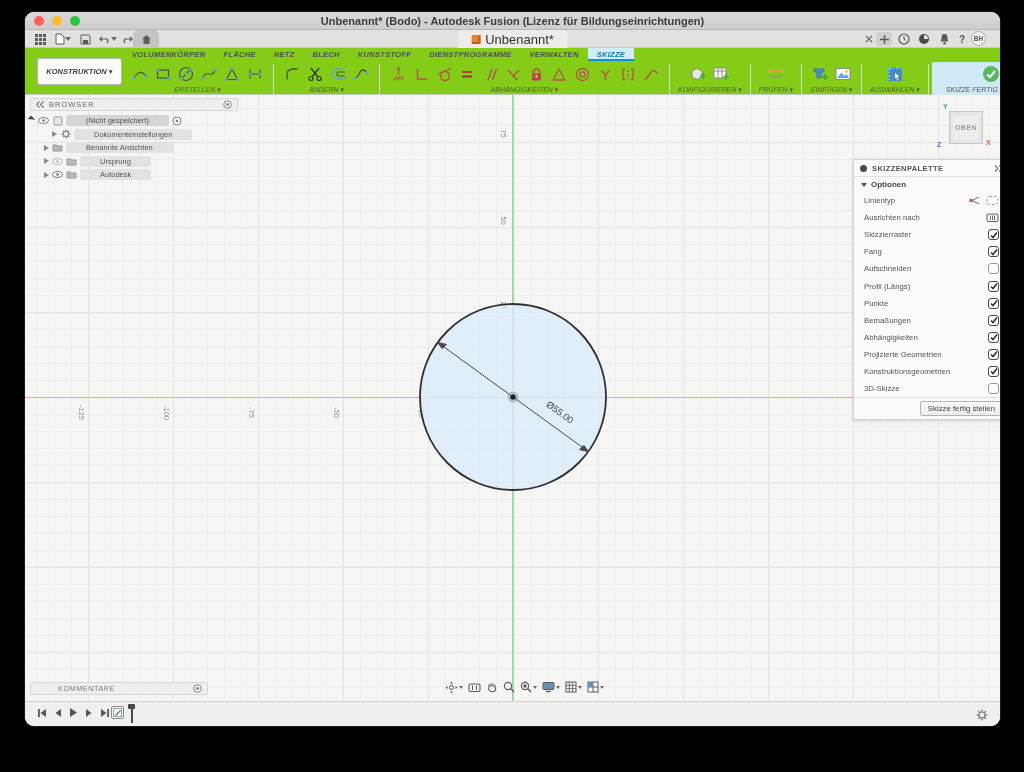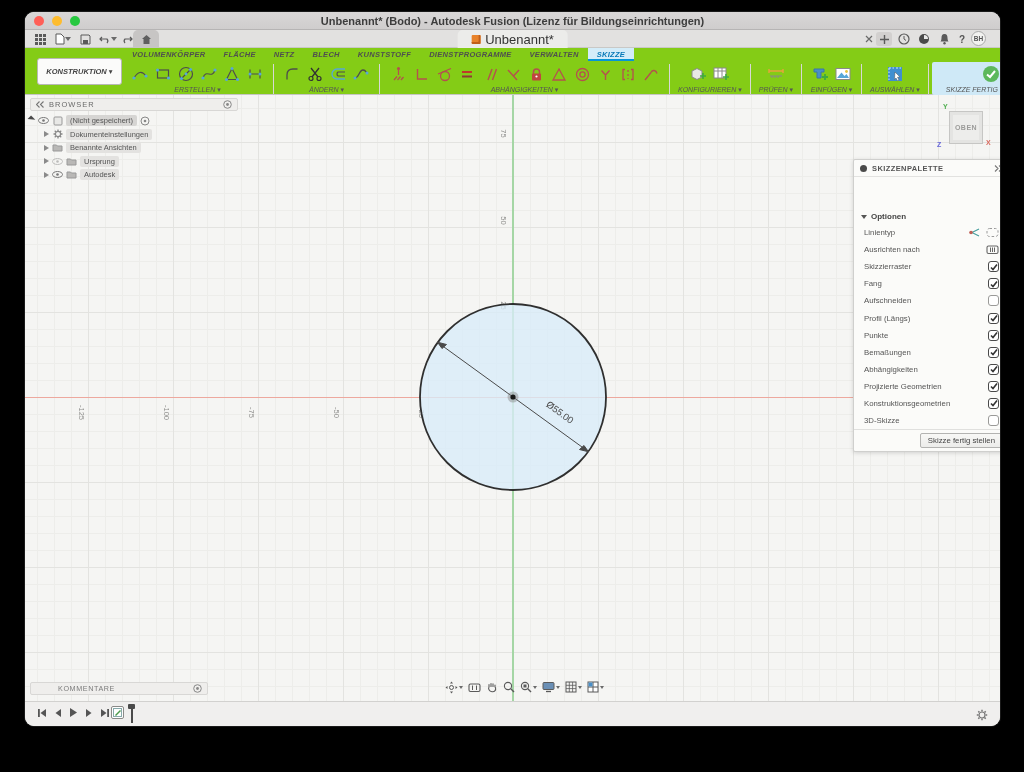--- a/index.html
+++ b/index.html
@@ -58,31 +58,31 @@
   #vc-face{position:absolute;left:12px;top:8px;width:34px;height:33px;background:#ededeb;border:1px solid #c6c6c4;
     box-shadow:inset 0 0 0 3px #e4e4e2;display:flex;align-items:center;justify-content:center;
     font-size:7px;font-weight:bold;color:#9c9c9a;letter-spacing:.5px;}
   .vc-ax{position:absolute;font-size:7px;font-weight:bold;}
   
   #browser{position:absolute;left:5px;top:3px;width:208px;}
   #browser-header{height:13px;background:#efeeec;border:1px solid #d8d7d5;border-radius:2px;display:flex;align-items:center;
     padding:0 5px;gap:5px;}
   #browser-header .lbl{font-size:7.5px;color:#6a6a6a;letter-spacing:1px;flex:1;}
   .tree-row{display:flex;align-items:center;height:13.5px;gap:3px;font-size:7.5px;color:#555;}
-  .pill{background:#e3e2e0;border-radius:2px;padding:1px 4px;white-space:nowrap;}
+  .pill{background:#e3e2e0;border-radius:2px;padding:1px 20px;white-space:nowrap;}
   .pill.root{background:#d6d5d3;}
   .disc{width:0;height:0;border-top:3.5px solid transparent;border-bottom:3.5px solid transparent;border-left:5px solid #8a8a8a;}
   .disc.open{border-left:5px solid transparent;border-right:0;border-top:6px solid #4a4a4a;transform:rotate(-45deg);}
   .ticon{width:11px;height:11px;display:flex;align-items:center;justify-content:center;}
   
   #palette{position:absolute;left:828px;top:64px;width:157px;background:#fbfbf9;border:1px solid #cfcfcd;border-radius:2px;
     box-shadow:0 1px 4px rgba(0,0,0,.15);}
   #palette-header{height:16px;border-bottom:1px solid #e2e2e0;display:flex;align-items:center;padding:8px 6px;gap:5px;}
   #palette-header .lbl{font-size:7.5px;font-weight:bold;color:#555;letter-spacing:.4px;flex:1;}
-  #palette-section{height:15px;display:flex;align-items:center;padding:0 7px;gap:4px;font-size:8px;font-weight:bold;color:#444;margin-top:32px;}
+  #palette-section{height:15px;display:flex;align-items:center;padding:0 7px;gap:4px;font-size:8px;font-weight:bold;color:#444;}
   .sec-caret{width:0;height:0;border-left:3.5px solid transparent;border-right:3.5px solid transparent;border-top:4.5px solid #555;}
   .prow{height:17.1px;display:flex;align-items:center;padding:0 10px;}
   .prow .lbl{font-size:7.8px;color:#555;flex:1;}
   .cb{width:11px;height:11px;border:1.4px solid #9a9a98;border-radius:3px;background:#fff;display:flex;align-items:center;justify-content:center;}
   .cb .tick{display:none;}
   .cb.checked{border-color:#4a4a4a;}
   .cb.checked .tick{display:block;}
   #palette-footer{border-top:1px solid #e0e0de;height:22px;display:flex;align-items:center;justify-content:flex-end;padding:0 6px;}
   #finish-btn{font-size:7.8px;color:#444;border:1px solid #b3b3b1;border-radius:2px;background:linear-gradient(#f8f8f6,#ececea);
     padding:2px 7px;}
@@ -516,21 +516,21 @@
             </svg>
           </span>
         <span class="pill root">(Nicht gespeichert)</span>
         <span class="ticon">
             <svg width="10" height="10">
               <circle cx="5" cy="5" r="4" fill="none" stroke="#888"></circle>
               <circle cx="5" cy="5" r="1.3" fill="#888"></circle>
             </svg>
           </span>
       </div>
-      <div class="tree-row" style="margin-left:14px">
+      <div class="tree-row" style="margin-left:22px">
         <span class="disc"></span>
         <span class="ticon">
             <svg width="10" height="10">
               <circle cx="5" cy="5" r="2.6" fill="none" stroke="#888" stroke-width="1.2"></circle>
               <g stroke="#888" stroke-width="1.3">
                 <path d="M5 0.5 V2 M5 8 V9.5 M0.5 5 H2 M8 5 H9.5 M1.8 1.8 L2.9 2.9 M7.1 7.1 L8.2 8.2 M8.2 1.8 L7.1 2.9 M2.9 7.1 L1.8 8.2"></path>
               </g>
             </svg>
           </span>
         <span class="pill">Dokumenteinstellungen</span>

